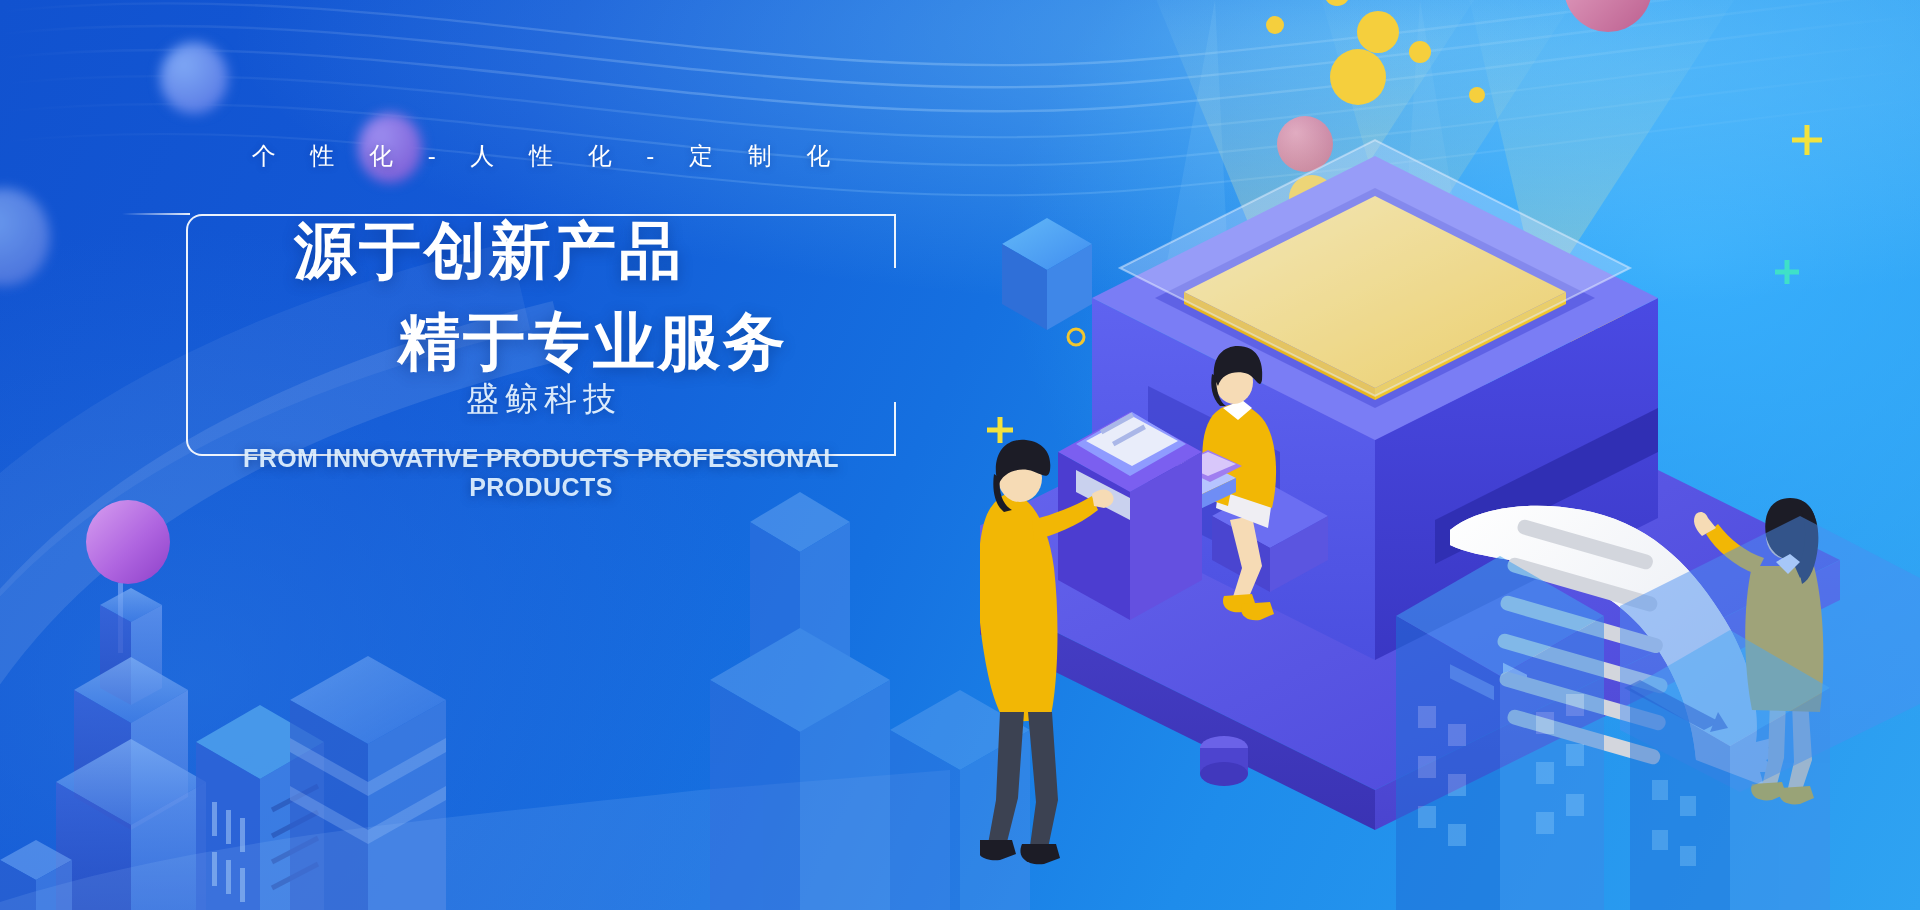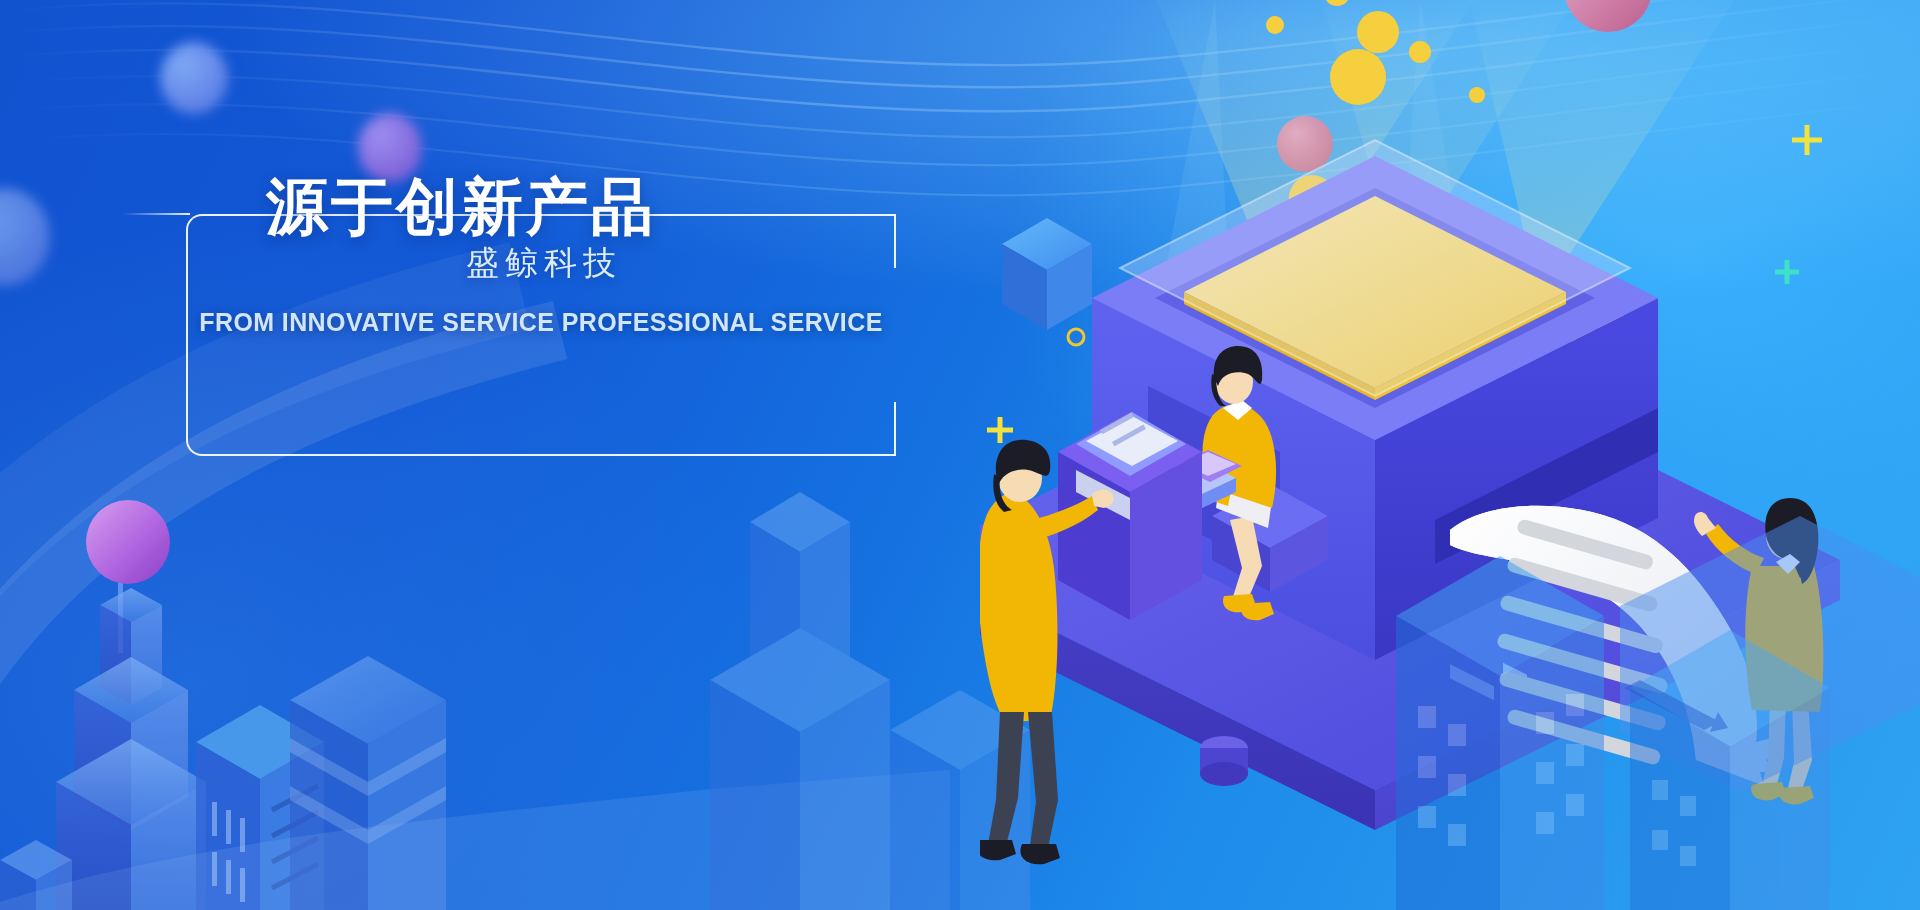--- a/index.html
+++ b/index.html
@@ -77,21 +77,21 @@
 
   .headline-1, .headline-2 {
     color:#ffffff;
     font-weight:bold;
     font-size:62px;
     letter-spacing:3px;
     line-height:1.12;
     text-shadow:0 3px 14px rgba(3,38,110,.42);
     font-family:"DejaVu Sans","Liberation Sans", sans-serif;
   }
-  .headline-1 { text-align:left;  padding-left:80px; margin-top:32px; }
+  .headline-1 { text-align:left;  padding-left:108px; margin-top:44px; }
   .headline-2 { text-align:right; padding-right:108px; margin-top:22px; }
 
   .brandname {
     text-align:center;
     color:rgba(235,246,255,.93);
     font-size:33px;
     letter-spacing:6px;
     text-indent:6px;
     font-weight:400;
     text-shadow:0 2px 10px rgba(3,38,110,.45);
@@ -247,23 +247,25 @@
       <polygon points="250,300 320,260 390,300 320,340" fill="#7fb4f6"></polygon>
       <polygon points="250,300 320,340 320,480 250,480" fill="#3d70dc"></polygon>
       <polygon points="390,300 320,340 320,480 390,480" fill="#5c92e9"></polygon>
     </g>
   </svg>
 
   <div class="frame-top-extend"></div>
   <div class="frame"></div>
 
   <div class="text-block">
+    <div class="tagline">个 性 化 - 人 性 化 - 定 制 化</div>
     <div class="headline-1">源于创新产品</div>
+    <div class="headline-2">精于专业服务</div>
     <div class="brandname">盛鲸科技</div>
-    <div class="subtitle">FROM INNOVATIVE SERVICE PROFESSIONAL SERVICE</div>
+    <div class="subtitle">FROM INNOVATIVE PRODUCTS PROFESSIONAL PRODUCTS</div>
   </div>
 
   <svg class="illustration" viewBox="0 0 940 910">
     <defs>
       <linearGradient id="platTop" x1="0" y1="0" x2="1" y2="1">
         <stop offset="0%" stop-color="#6b6bf2"></stop>
         <stop offset="100%" stop-color="#4a45d8"></stop>
       </linearGradient>
       <linearGradient id="platL" x1="0" y1="0" x2="0" y2="1">
         <stop offset="0%" stop-color="#4840c9"></stop>

